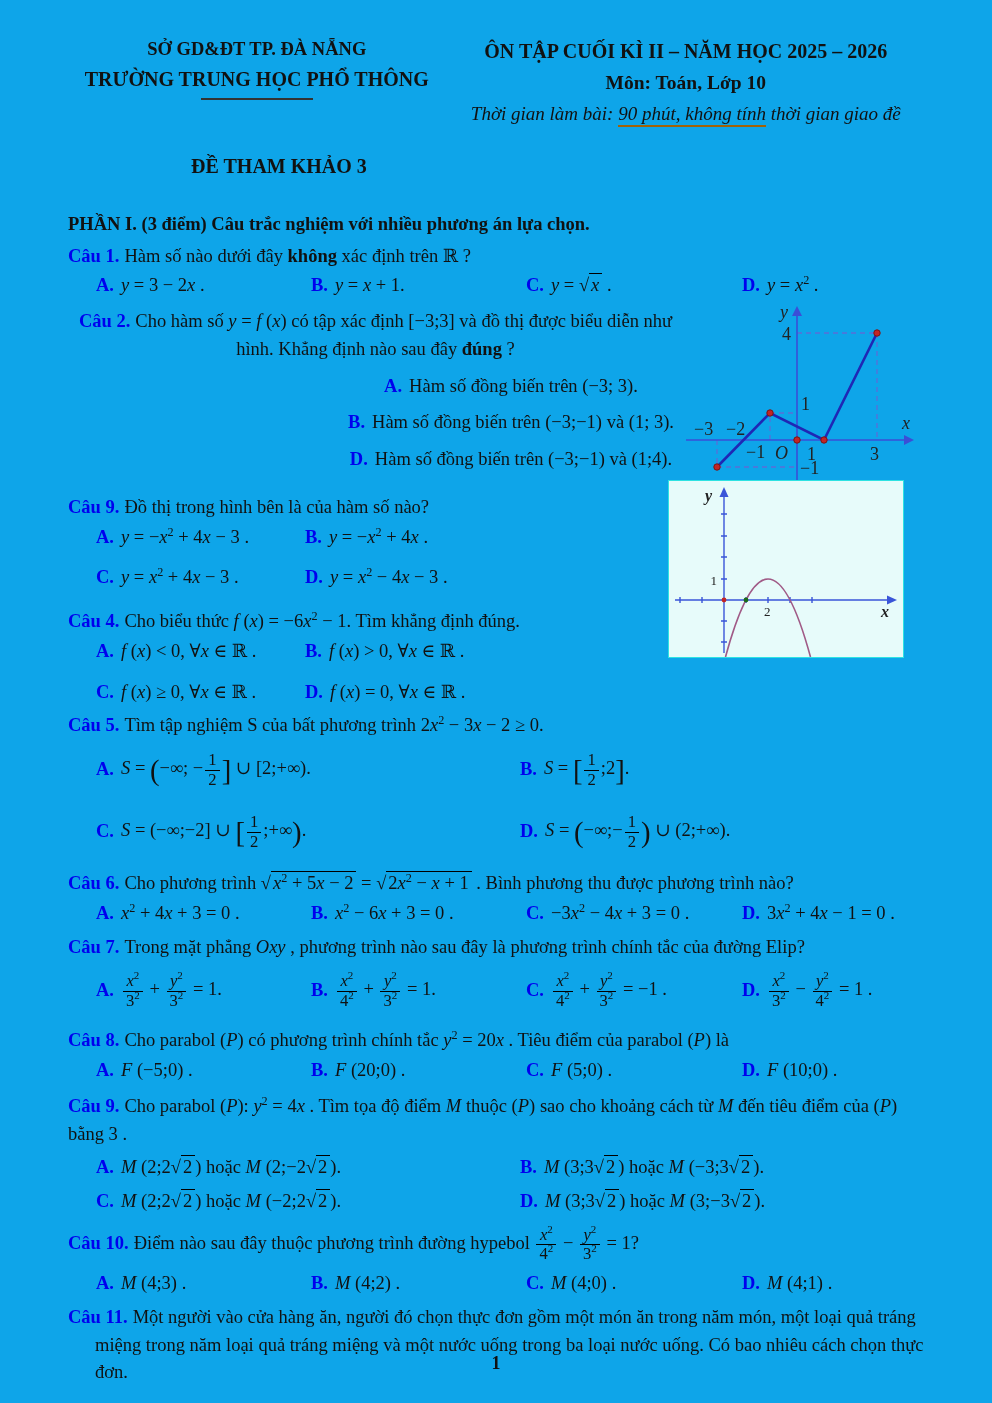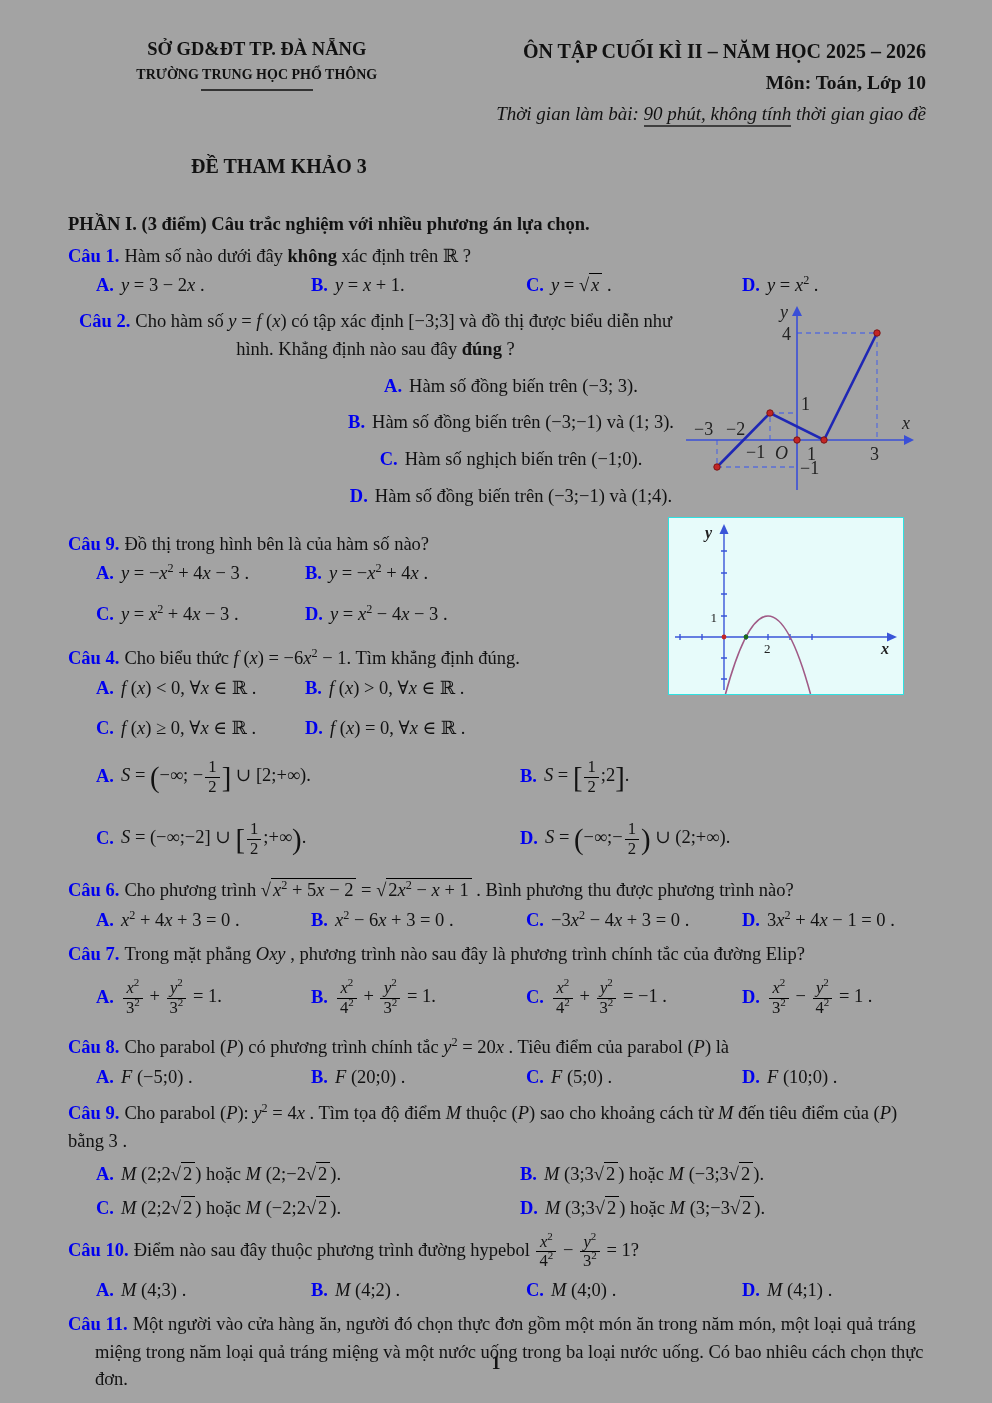--- a/index.html
+++ b/index.html
@@ -1,30 +1,30 @@
 <!DOCTYPE html>
 <html><head>
 <meta charset="utf-8">
 <style>
   html,body{margin:0;padding:0;background:#888;}
-  .page{width:992px;height:1403px;background:#a3a3a3;position:relative;overflow:hidden;
+  .page{width:992px;height:1403px;background:#0ea5e9;position:relative;overflow:hidden;
         font-family:"Liberation Serif","DejaVu Serif",serif;color:#111;font-size:18.5px;line-height:1.5;}
   .content{padding:36px 66px 0 68px;position:relative;}
   
   .hdr{display:flex;}
   .hdr-left{width:44%;text-align:center;font-weight:bold;}
   .hdr-left .l1{font-size:18.5px;}
-  .hdr-left .l2{font-size:14px;}
+  .hdr-left .l2{font-size:20px;}
   .hdr-left .l3{font-size:19.5px;}
   .hdr-divider{width:112px;border-bottom:2px solid #333;margin:4px auto 0;}
-  .hdr-right{width:56%;text-align:right;}
+  .hdr-right{width:56%;text-align:center;}
   .hdr-right .r1{font-weight:bold;font-size:20px;}
   .hdr-right .r2{font-weight:bold;font-size:19.5px;margin-top:2px;}
   .hdr-right .r3{font-style:italic;font-size:19px;margin-top:3px;}
-  .uline{border-bottom:2px solid #404040;padding-bottom:1px;}
+  .uline{border-bottom:2px solid #a16207;padding-bottom:1px;}
   .exam-title{font-weight:bold;font-size:20px;margin:22px 0 0 86px;width:250px;text-align:center;}
   
   .part1{font-weight:bold;margin-top:30px;}
   
   .q{position:relative;margin-top:6px;}
   .qlabel{color:#0000ee;font-weight:bold;margin-right:5px;}
   .ol{color:#0000ee;font-weight:bold;margin-right:7px;}
   .qt{margin:0;}
   .opts{padding-left:28px;margin-top:2px;}
   .cols4{display:grid;grid-template-columns:215px 215px 216px 1fr;}
@@ -81,21 +81,20 @@
         <span class="opt"><b class="ol">C.</b><span><i>y</i> = √<span class="ov"><i>x</i></span> .</span></span>
         <span class="opt"><b class="ol">D.</b><span><i>y</i> = <i>x</i><sup>2</sup> .</span></span>
       </div>
     </div>
 
     <div class="q" style="margin-top:8px;text-align:center;">
       <p class="qt q2text"><b class="qlabel">Câu 2.</b><span>Cho hàm số <i>y</i> = <i>f</i> (<i>x</i>) có tập xác định [−3;3] và đồ thị được biểu diễn như hình. Khẳng định nào sau đây <b>đúng</b> ?</span></p>
       <div class="opts stack" style="margin-top:2px;">
         <span class="opt"><b class="ol">A.</b><span>Hàm số đồng biến trên (−3; 3).</span></span>
         <span class="opt"><b class="ol">B.</b><span>Hàm số đồng biến trên (−3;−1) và (1; 3).</span></span>
-        <span class="opt"><b class="ol">C.</b><span>Hàm số nghịch biến trên (−1;0).</span></span>
         <span class="opt"><b class="ol">D.</b><span>Hàm số đồng biến trên (−3;−1) và (1;4).</span></span>
       </div>
       <div class="fig1">
         <svg width="250" height="198" viewBox="0 0 250 198">
           <g stroke-dasharray="5,4" stroke-width="1.3" fill="none">
             <path d="M43,142 L43,169" stroke="#5a6fd8"></path>
             <path d="M43,169 L123,169" stroke="#5a6fd8"></path>
             <path d="M96,142 L96,115" stroke="#5a6fd8"></path>
             <path d="M96,115 L123,115" stroke="#5a6fd8"></path>
             <path d="M123,35 L203,35" stroke="#5a6fd8"></path>
@@ -169,20 +168,21 @@
       <p class="qt" style="max-width:640px;"><b class="qlabel">Câu 4.</b><span>Cho biểu thức <i>f</i> (<i>x</i>) = −6<i>x</i><sup>2</sup> − 1. Tìm khẳng định đúng.</span></p>
       <div class="opts cols2n q4opts">
         <span class="opt"><b class="ol">A.</b><span><i>f</i> (<i>x</i>) &lt; 0, ∀<i>x</i> ∈ ℝ .</span></span>
         <span class="opt"><b class="ol">B.</b><span><i>f</i> (<i>x</i>) &gt; 0, ∀<i>x</i> ∈ ℝ .</span></span>
         <span class="opt"><b class="ol">C.</b><span><i>f</i> (<i>x</i>) ≥ 0, ∀<i>x</i> ∈ ℝ .</span></span>
         <span class="opt"><b class="ol">D.</b><span><i>f</i> (<i>x</i>) = 0, ∀<i>x</i> ∈ ℝ .</span></span>
       </div>
     </div>
 
     <div class="q" style="margin-top:6px;">
+      <p class="qt"><b class="qlabel">Câu 5.</b><span>Tìm tập nghiệm S của bất phương trình 2<i>x</i><sup>2</sup> − 3<i>x</i> − 2 ≥ 0.</span></p>
       <div class="opts cols2 tall">
         <span class="opt">
             <b class="ol">A.</b>
             <span><i>S</i> = <span class="bg">(</span>−∞; −<span class="fr">
                 <span class="nm">1</span>
                 <span class="dn">2</span>
               </span><span class="bg">]</span> ∪ [2;+∞).</span>
           </span>
         <span class="opt">
             <b class="ol">B.</b>

